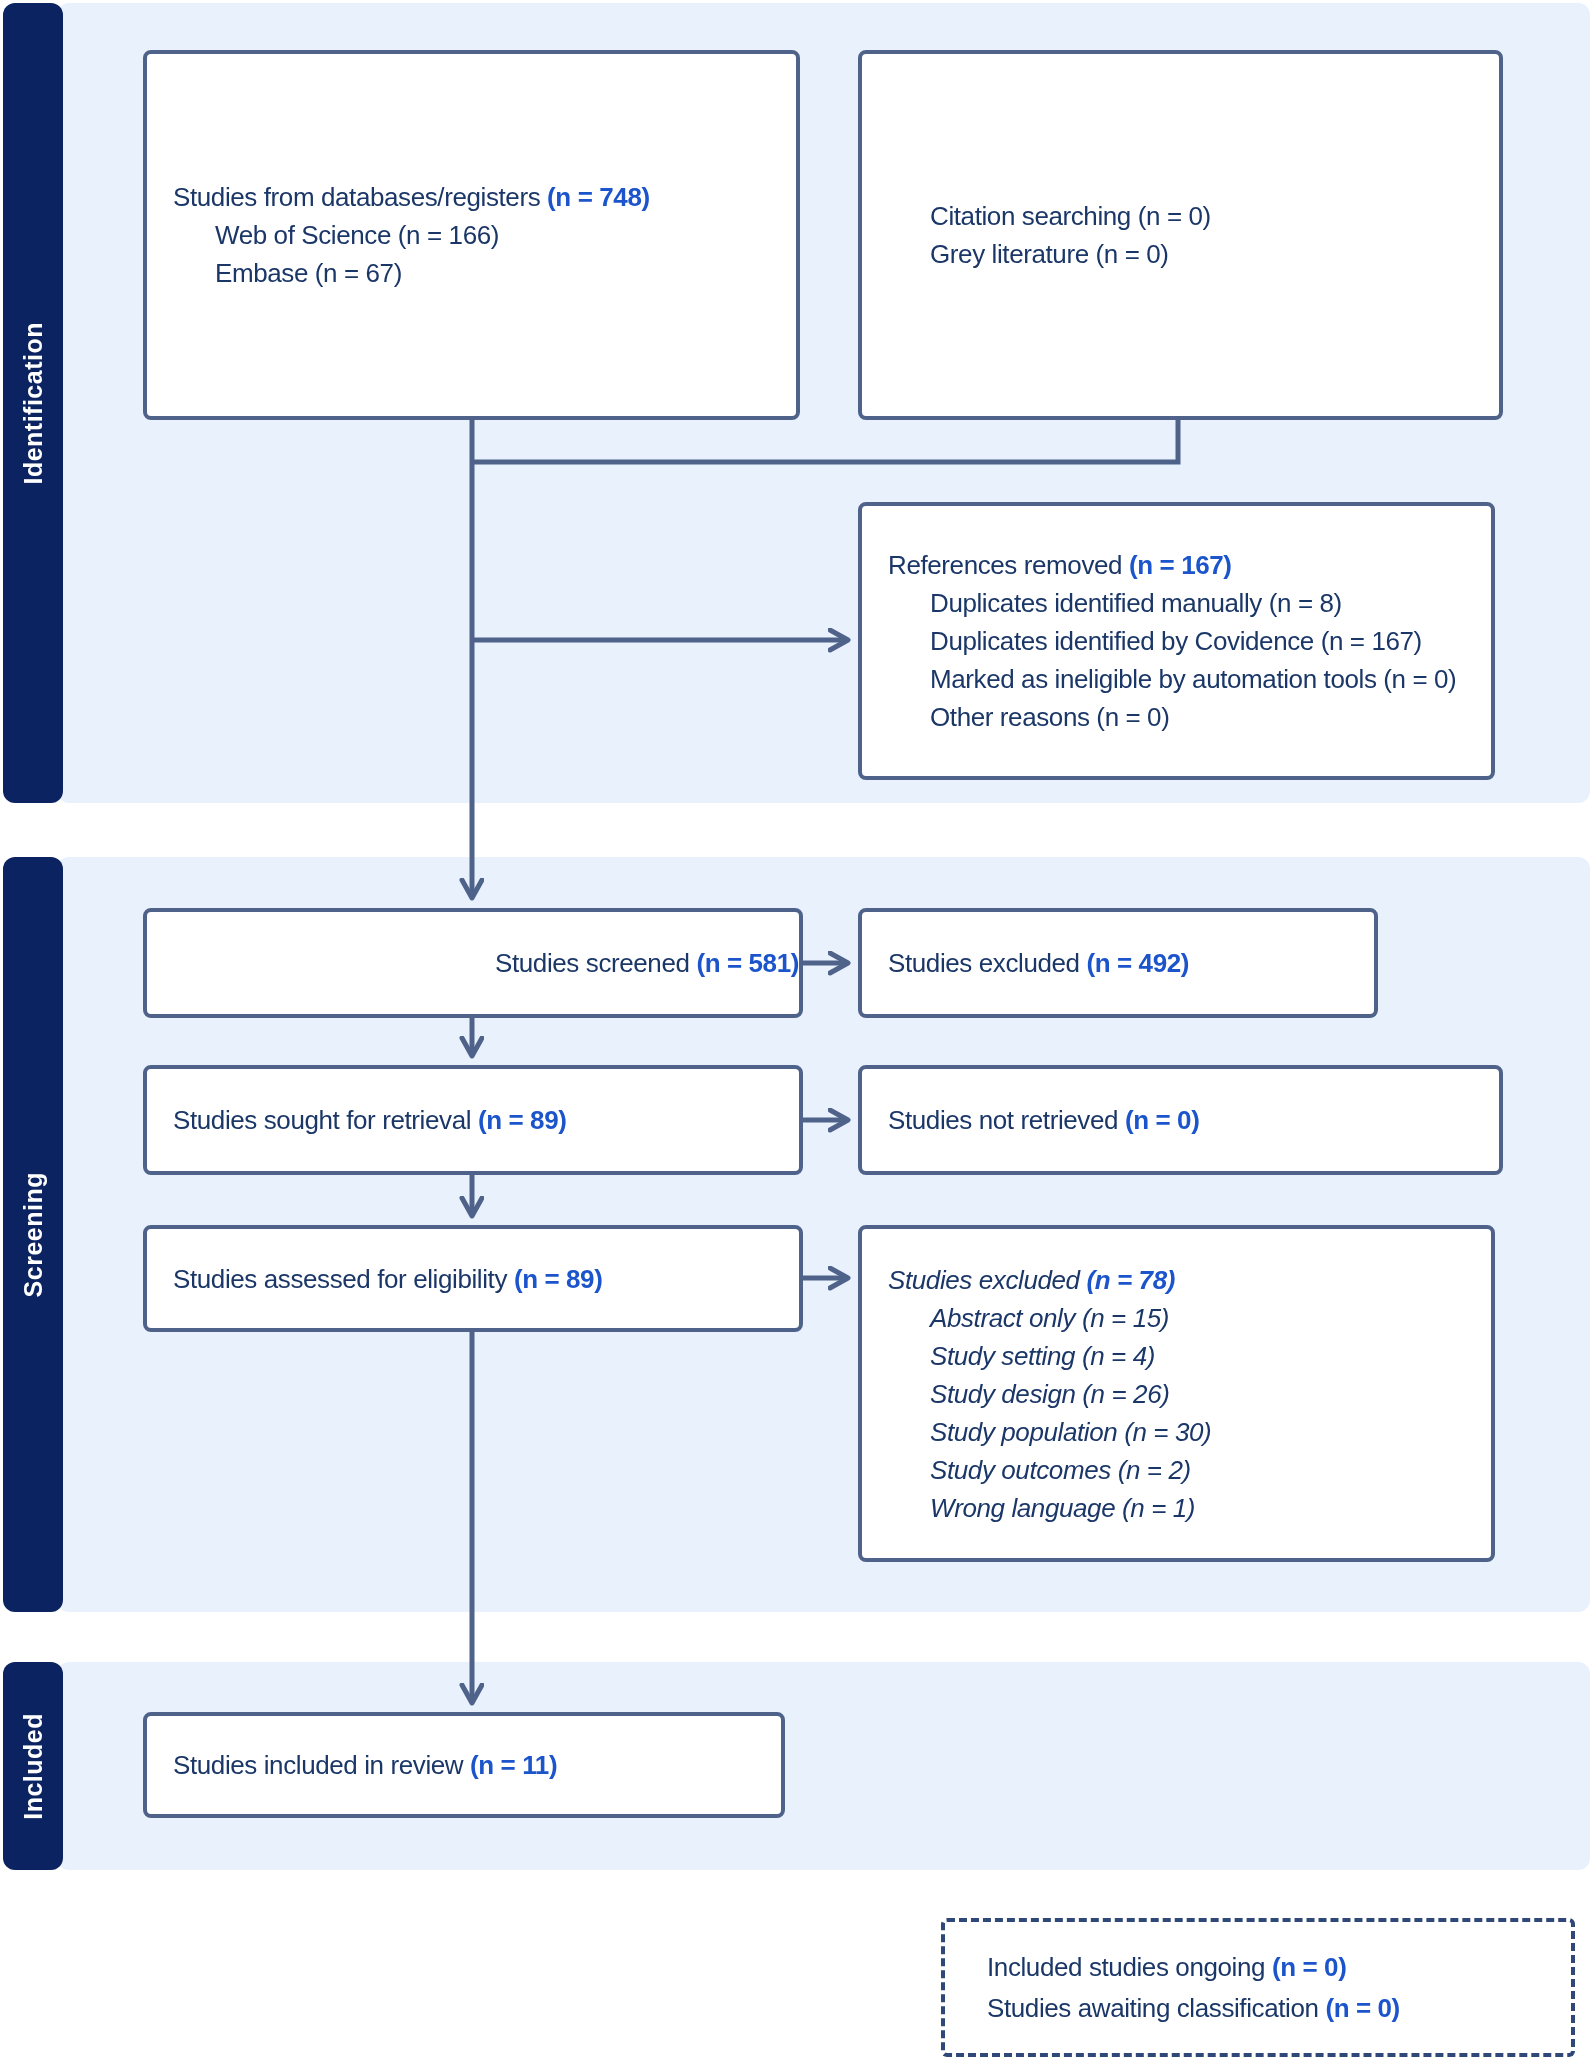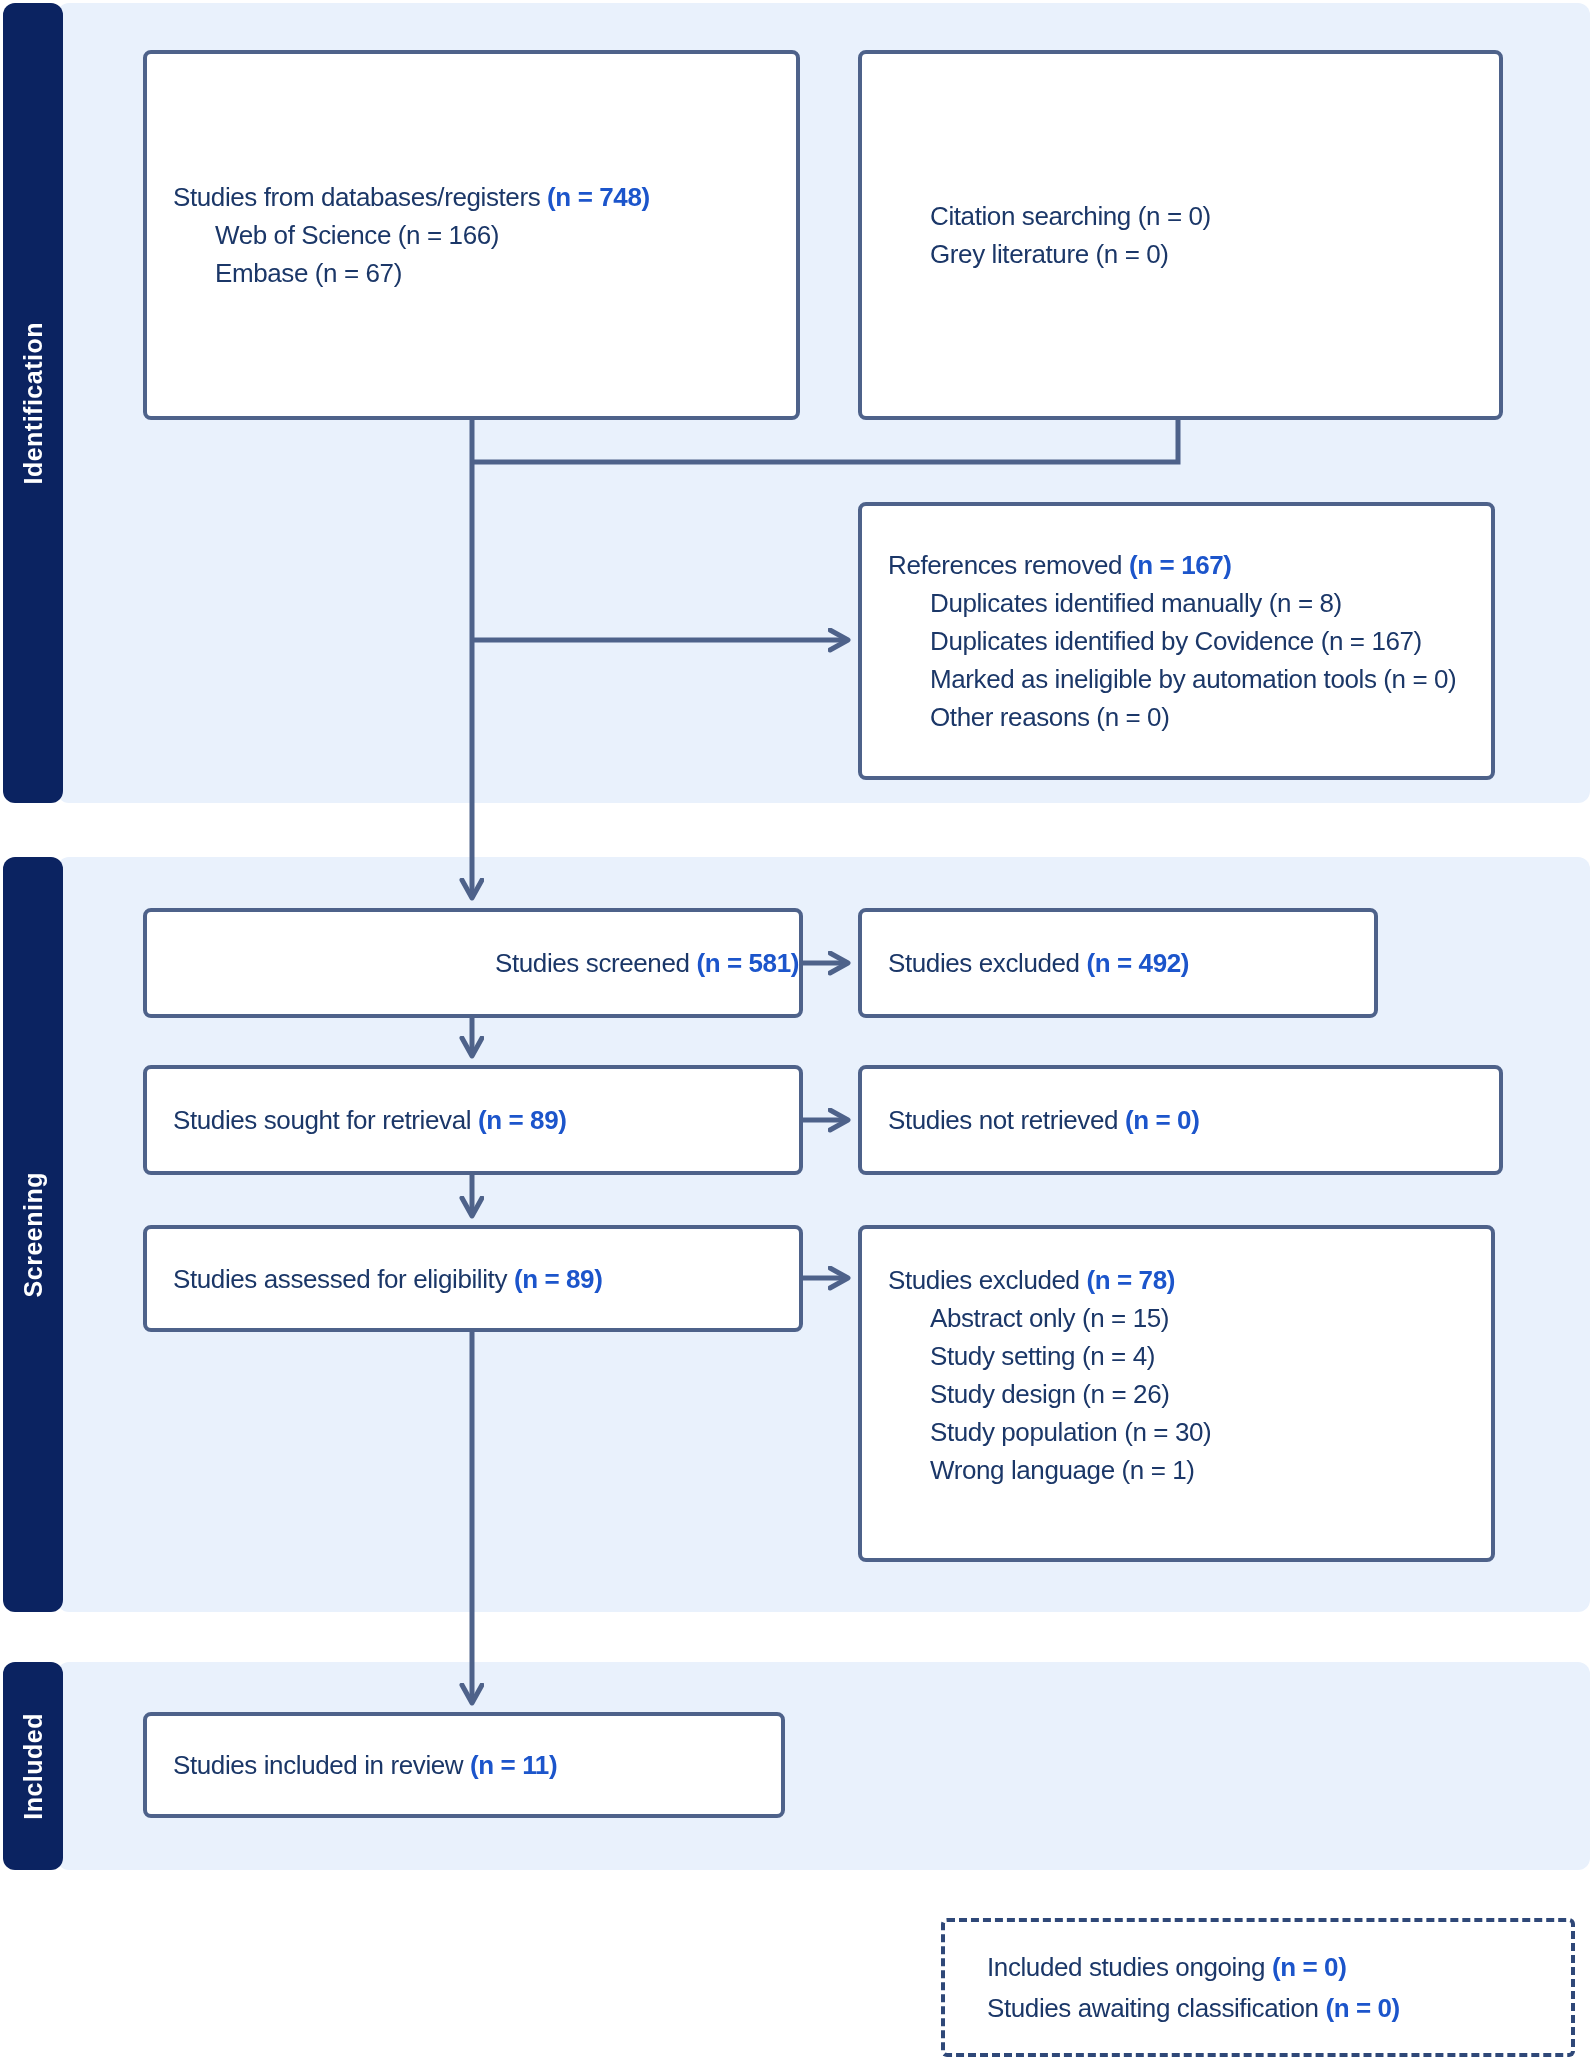--- a/index.html
+++ b/index.html
@@ -76,21 +76,21 @@
   .box .item{padding-left:42px;}
   .n{font-weight:700;color:var(--blue);}
   .b1{left:143px;top:50px;width:657px;height:370px;}
   .b2{left:858px;top:50px;width:645px;height:370px;}
   .b3{left:858px;top:502px;width:637px;height:278px;}
   .b4{left:143px;top:908px;width:660px;height:110px;align-items:flex-end;}
   .b5{left:858px;top:908px;width:520px;height:110px;}
   .b6{left:143px;top:1065px;width:660px;height:110px;}
   .b7{left:858px;top:1065px;width:645px;height:110px;}
   .b8{left:143px;top:1225px;width:660px;height:107px;}
-  .b9{left:858px;top:1225px;width:637px;height:337px;justify-content:flex-start;padding-top:32px;}
+  .b9{left:858px;top:1225px;width:637px;height:337px;justify-content:flex-start;padding-top:32px;font-style:italic;}
   .b10{left:143px;top:1712px;width:642px;height:106px;}
   .bdash{
     left:941px;top:1918px;width:634px;height:139px;
     border:4px dashed var(--dash);
     border-radius:6px;
     padding-left:42px;
     z-index:2;
   }
   .bdash .line{line-height:41px;}
 </style>
@@ -194,20 +194,21 @@
 
   <div class="box b9">
     <div class="line">
       <span>Studies excluded</span>
       <span class="n">(n = 78)</span>
     </div>
     <div class="line item">Abstract only (n = 15)</div>
     <div class="line item">Study setting (n = 4)</div>
     <div class="line item">Study design (n = 26)</div>
     <div class="line item">Study population (n = 30)</div>
+    <div class="line item">Study outcomes (n = 2)</div>
     <div class="line item">Wrong language (n = 1)</div>
   </div>
 
   <div class="box b10">
     <div class="line">
       <span>Studies included in review</span>
       <span class="n">(n = 11)</span>
     </div>
   </div>
 

